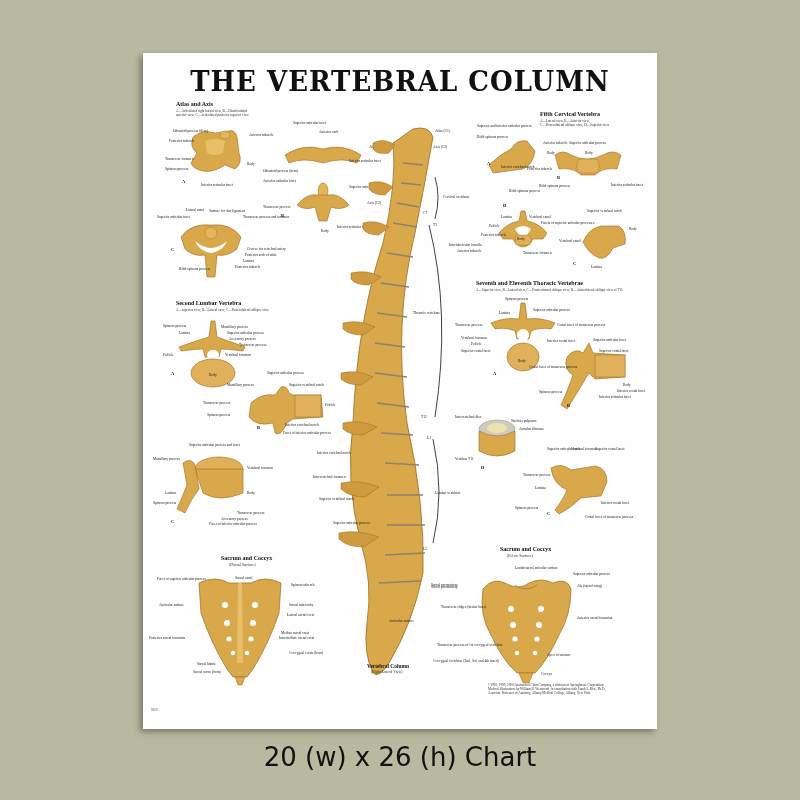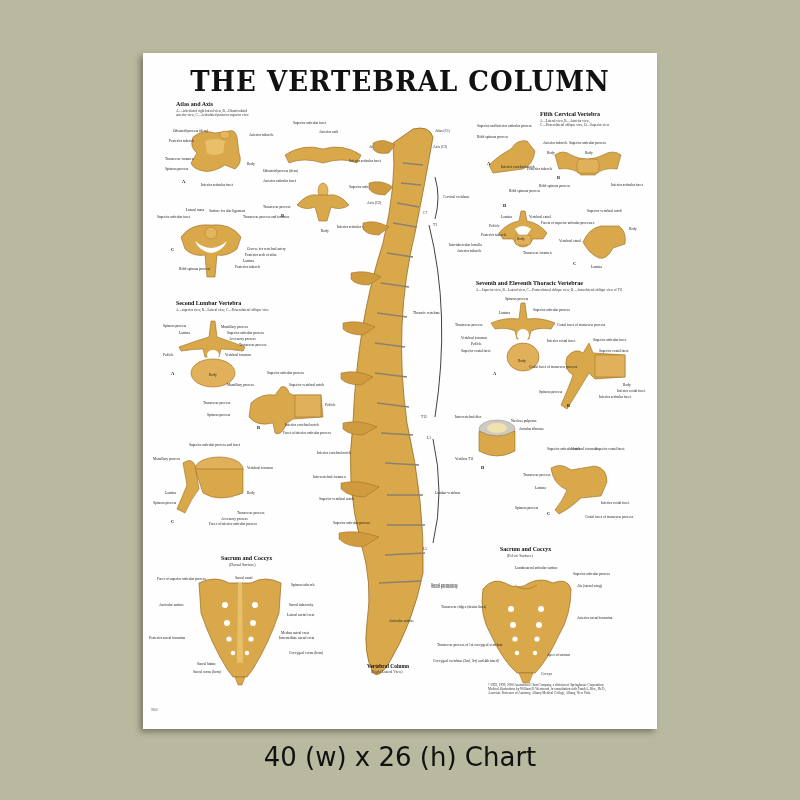--- a/index.html
+++ b/index.html
@@ -347,13 +347,13 @@
   <div class="lbl" style="left:398px;top:619px;">Coccyx</div>
 
   <div class="credit">
     <div>©1992, 1999, 2000 Anatomical Chart Company, a division of Springhouse Corporation.</div>
     <div>Medical illustrations by William B. Westwood, in consultation with Frank L. Rice, Ph.D.,</div>
     <div>Associate Professor of Anatomy, Albany Medical College, Albany, New York.</div>
   </div>
   <div class="pubno">9650</div>
 </div>
 
-<div class="caption">40 (w) x 26 (h) Chart</div>
+<div class="caption">20 (w) x 26 (h) Chart</div>
 
 </body></html>

